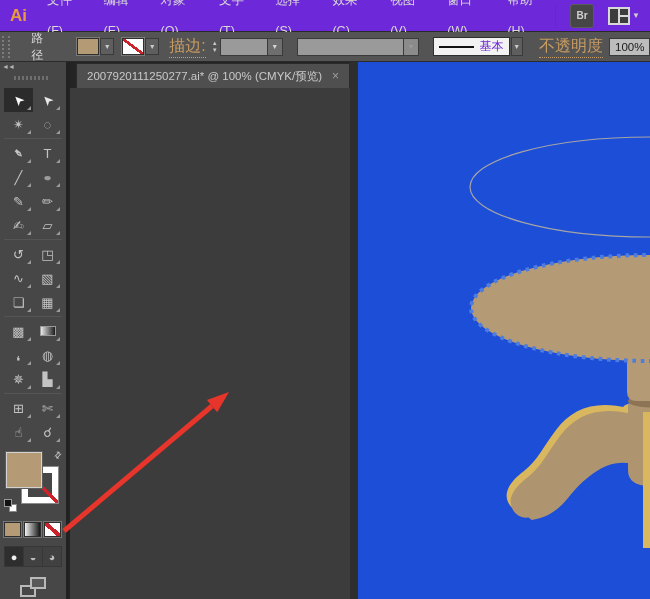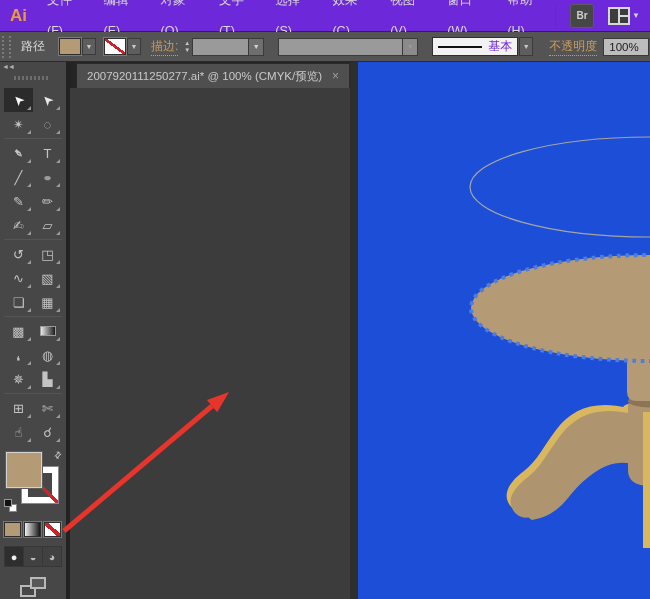--- a/index.html
+++ b/index.html
@@ -16,22 +16,22 @@
             color:#cfcfcf; font-size:10px; font-weight:bold; display:flex; align-items:center; justify-content:center; }
   .ws-switch { display:flex; align-items:center; gap:2px; color:#cfcfcf; }
   .ws-icon { width:22px; height:18px; border:2px solid #d8d8d8; position:relative; background:#3c3c3c; }
   .ws-icon::before { content:""; position:absolute; left:45%; top:0; bottom:0; width:2px; background:#d8d8d8; }
   .ws-icon::after  { content:""; position:absolute; left:45%; right:0; top:45%; height:2px; background:#d8d8d8; }
   .caret { font-size:8px; color:#cfcfcf; }
 
   
   .controlbar { height:30px; background:#545454; display:flex; align-items:center; border-bottom:1px solid #2a2a2a; position:relative; }
   .cb-grip { width:9px; height:22px; margin-left:2px; border-left:2px dotted #7b7b7b; border-right:2px dotted #7b7b7b; }
-  .cb-label { color:#d8d8d8; font-size:12px; margin:0 10px; }
-  .cb-link { color:#c89b60; font-size:12px; border-bottom:1px dotted #c89b60; margin:0 6px; white-space:nowrap; }
+  .cb-label { color:#d8d8d8; font-size:12px; margin:0 21px; }
+  .cb-link { color:#c89b60; font-size:16px; border-bottom:1px dotted #c89b60; margin:0 6px; white-space:nowrap; }
   .swatch-group { display:flex; align-items:center; margin:0 4px; }
   .swatch { width:22px; height:17px; border:1px solid #2e2e2e; outline:1px solid #7a7a7a; }
   .swatch.none { background:#fff; position:relative; }
   .swatch.none::before { content:""; position:absolute; inset:0;
       background:linear-gradient(to top right, transparent 44%, #cc2229 44%, #cc2229 56%, transparent 56%); }
   .dd-arrow { width:14px; height:17px; background:#5e5e5e; border:1px solid #3a3a3a; color:#c9c9c9;
               font-size:7px; display:flex; align-items:center; justify-content:center; margin-left:1px; }
   .stepper { display:flex; flex-direction:column; justify-content:center; gap:1px; color:#c9c9c9; font-size:6px; margin-right:2px; }
   .combo { height:18px; background:#9a9a9a; border:1px solid #3a3a3a; display:flex; align-items:center; }
   .combo .fill { flex:1; }

